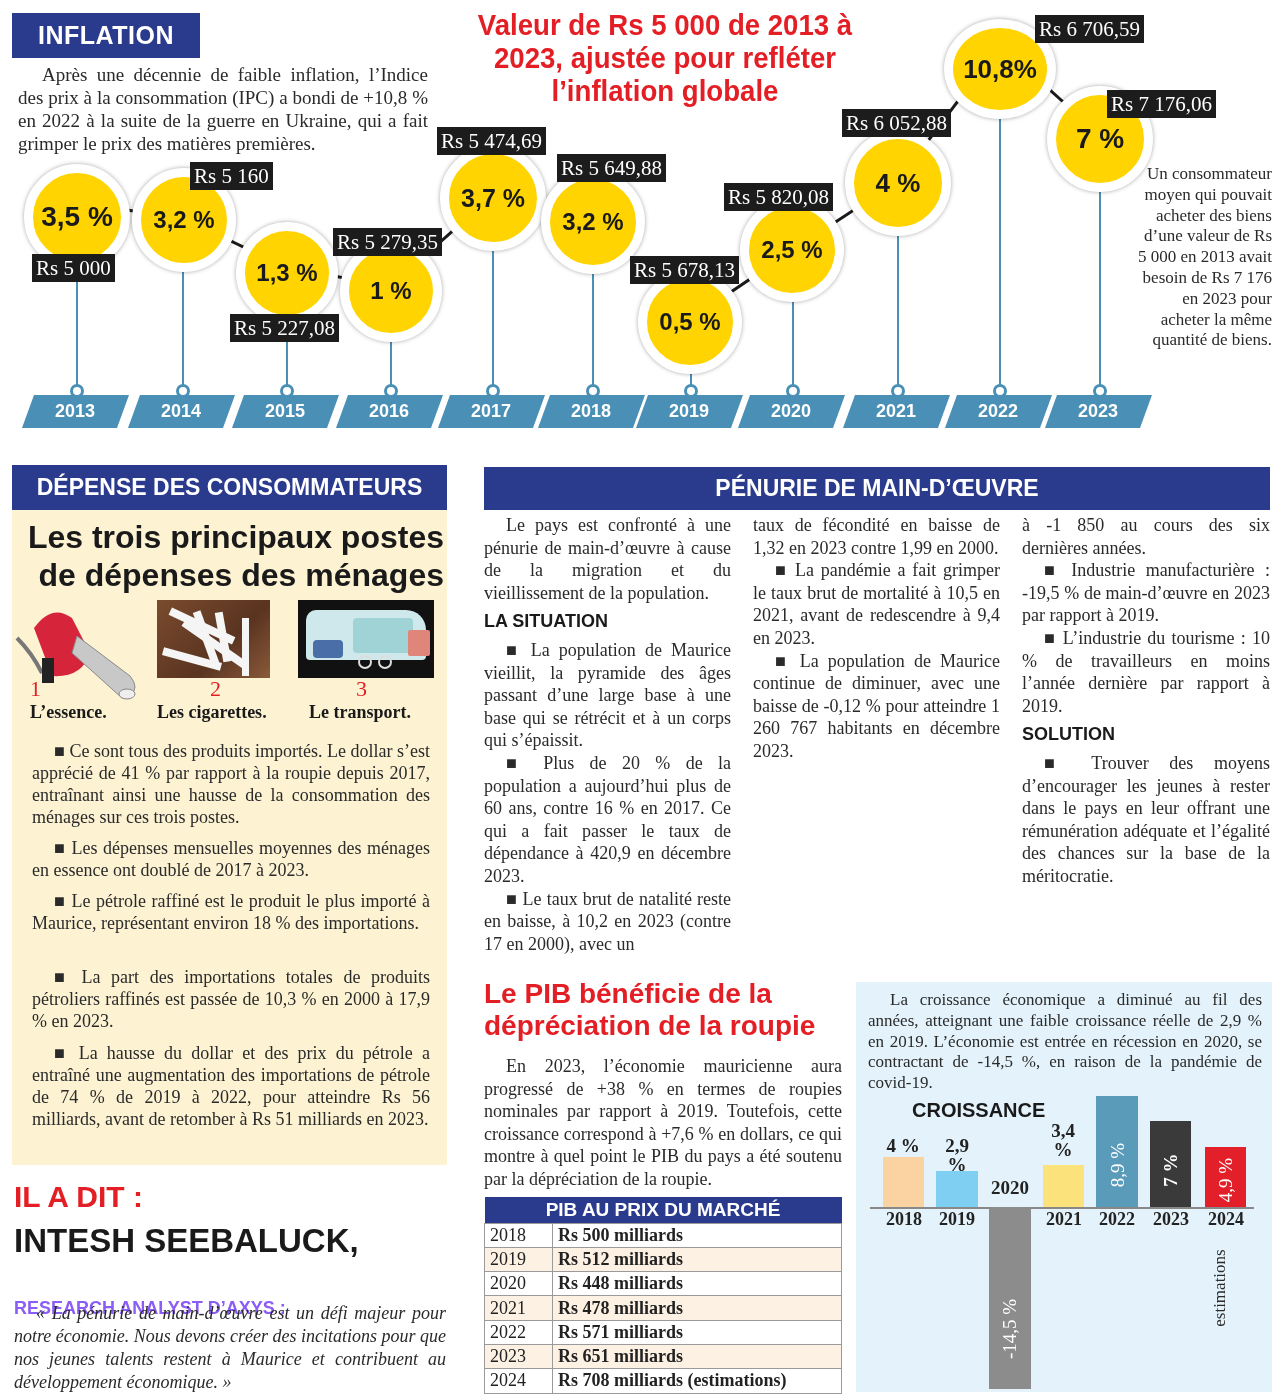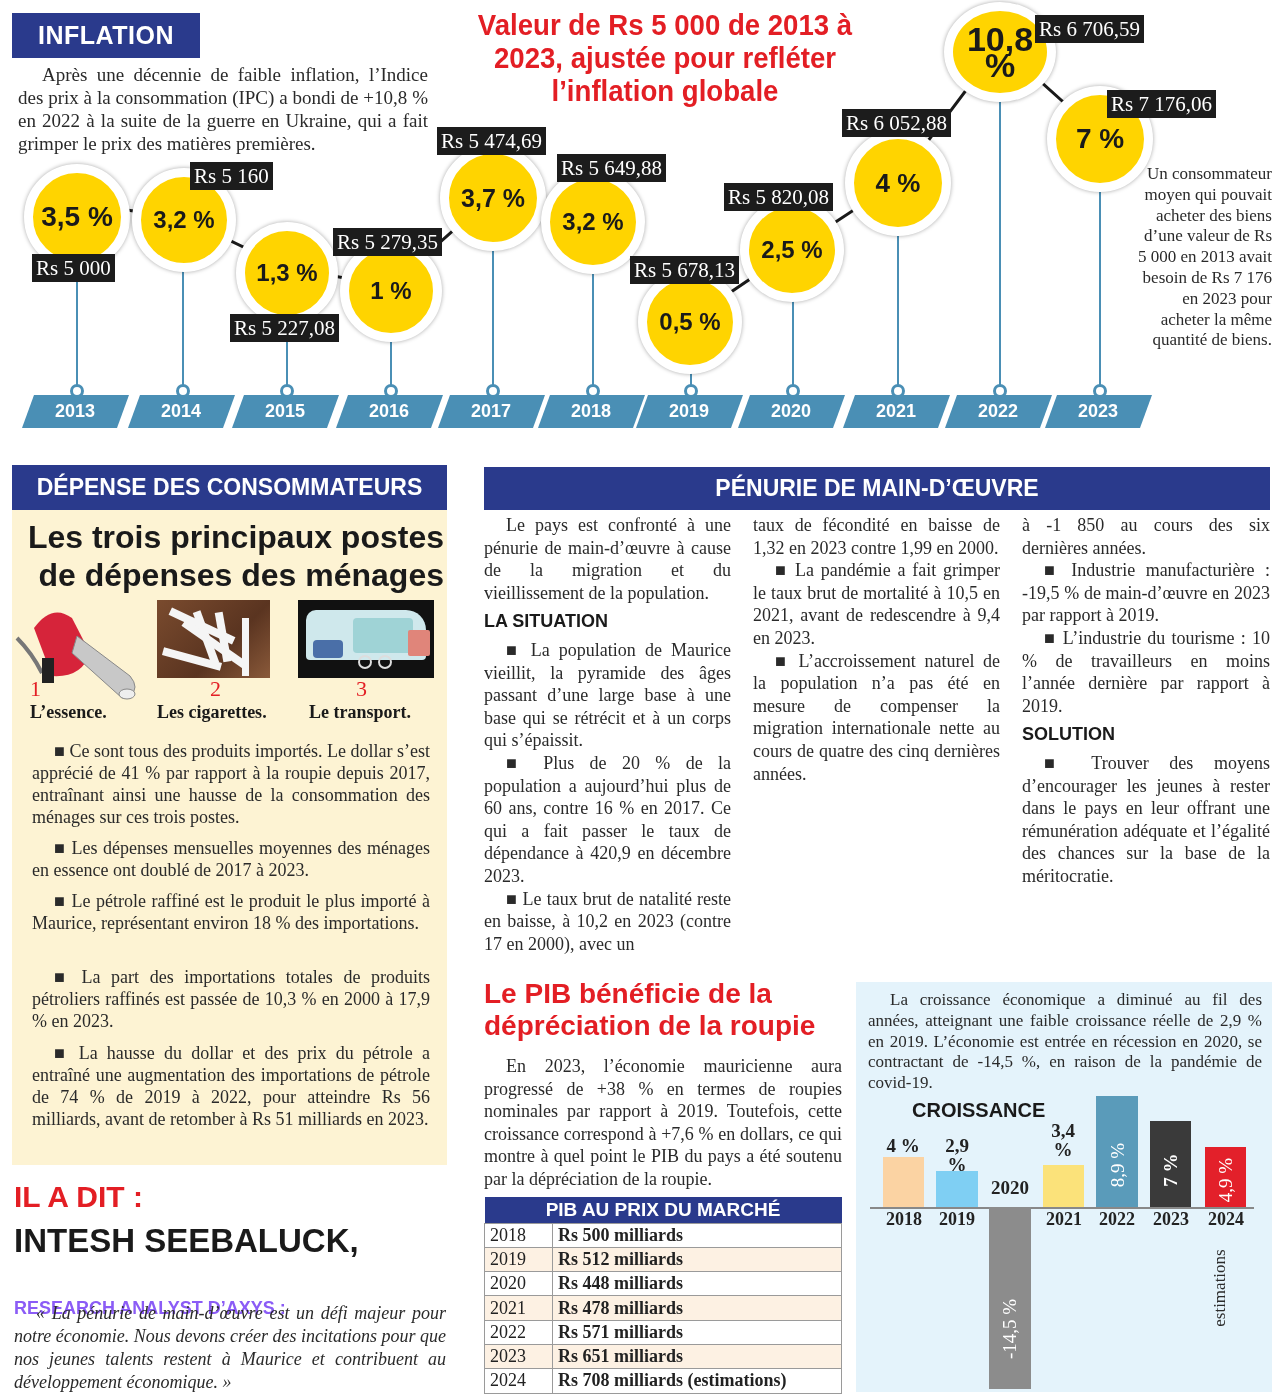--- a/index.html
+++ b/index.html
@@ -133,21 +133,21 @@
 
 <div class="bubble" style="left:24px;top:164px;width:106px;height:106px;font-size:28px">3,5 %</div>
 <div class="bubble" style="left:132px;top:168px;width:104px;height:104px;font-size:24px">3,2 %</div>
 <div class="bubble" style="left:236px;top:222px;width:102px;height:102px;font-size:24px">1,3 %</div>
 <div class="bubble" style="left:340px;top:240px;width:102px;height:102px;font-size:24px">1 %</div>
 <div class="bubble" style="left:440px;top:145px;width:106px;height:106px;font-size:25px">3,7 %</div>
 <div class="bubble" style="left:541px;top:170px;width:104px;height:104px;font-size:24px">3,2 %</div>
 <div class="bubble" style="left:638px;top:270px;width:104px;height:104px;font-size:24px">0,5 %</div>
 <div class="bubble" style="left:740px;top:198px;width:104px;height:104px;font-size:24px">2,5 %</div>
 <div class="bubble" style="left:845px;top:130px;width:106px;height:106px;font-size:26px">4 %</div>
-<div class="bubble" style="left:944px;top:2px;width:112px;height:100px;font-size:34px;flex-direction:column;line-height:26px">
+<div class="bubble" style="left:944px;top:19px;width:112px;height:100px;font-size:26px;flex-direction:row;line-height:26px">
   <span>10,8</span>
   <span>%</span>
 </div>
 <div class="bubble" style="left:1047px;top:86px;width:106px;height:106px;font-size:28px">7 %</div>
 
 <div class="pill" style="left:32px;top:254px">Rs 5 000</div>
 <div class="pill" style="left:190px;top:162px">Rs 5 160</div>
 <div class="pill" style="left:230px;top:314px">Rs 5 227,08</div>
 <div class="pill" style="left:333px;top:228px">Rs 5 279,35</div>
 <div class="pill" style="left:437px;top:127px">Rs 5 474,69</div>
@@ -212,21 +212,21 @@
   <p>Le pays est confronté à une pénurie de main-d’œuvre à cause de la migration et du vieillissement de la population.</p>
   <h4>LA SITUATION</h4>
   <p>■ La population de Maurice vieillit, la pyramide des âges passant d’une large base à une base qui se rétrécit et à un corps qui s’épaissit.</p>
   <p>■ Plus de 20 % de la population a aujourd’hui plus de 60 ans, contre 16 % en 2017. Ce qui a fait passer le taux de dépendance à 420,9 en décembre 2023.</p>
   <p>■ Le taux brut de natalité reste en baisse, à 10,2 en 2023 (contre 17 en 2000), avec un</p>
 </div>
 
 <div class="col" style="left:753px;top:514px;width:247px">
   <p style="text-indent:0">taux de fécondité en baisse de 1,32 en 2023 contre 1,99 en 2000.</p>
   <p>■ La pandémie a fait grimper le taux brut de mortalité à 10,5 en 2021, avant de redescendre à 9,4 en 2023.</p>
-  <p>■ L’accroissement naturel de la population n’a pas été en mesure de compenser la migration internationale nette au cours de quatre des cinq dernières années.</p>
+  <p>■ La population de Maurice continue de diminuer, avec une baisse de -0,12 % pour atteindre 1 260 767 habitants en décembre 2023.</p>
 </div>
 
 <div class="col" style="left:1022px;top:514px;width:248px">
   <p style="text-indent:0">à -1 850 au cours des six dernières années.</p>
   <p>■ Industrie manufacturière : -19,5 % de main-d’œuvre en 2023 par rapport à 2019.</p>
   <p>■ L’industrie du tourisme : 10 % de travailleurs en moins l’année dernière par rapport à 2019.</p>
   <h4>SOLUTION</h4>
   <p>■ Trouver des moyens d’encourager les jeunes à rester dans le pays en leur offrant une rémunération adéquate et l’égalité des chances sur la base de la méritocratie.</p>
 </div>
 

